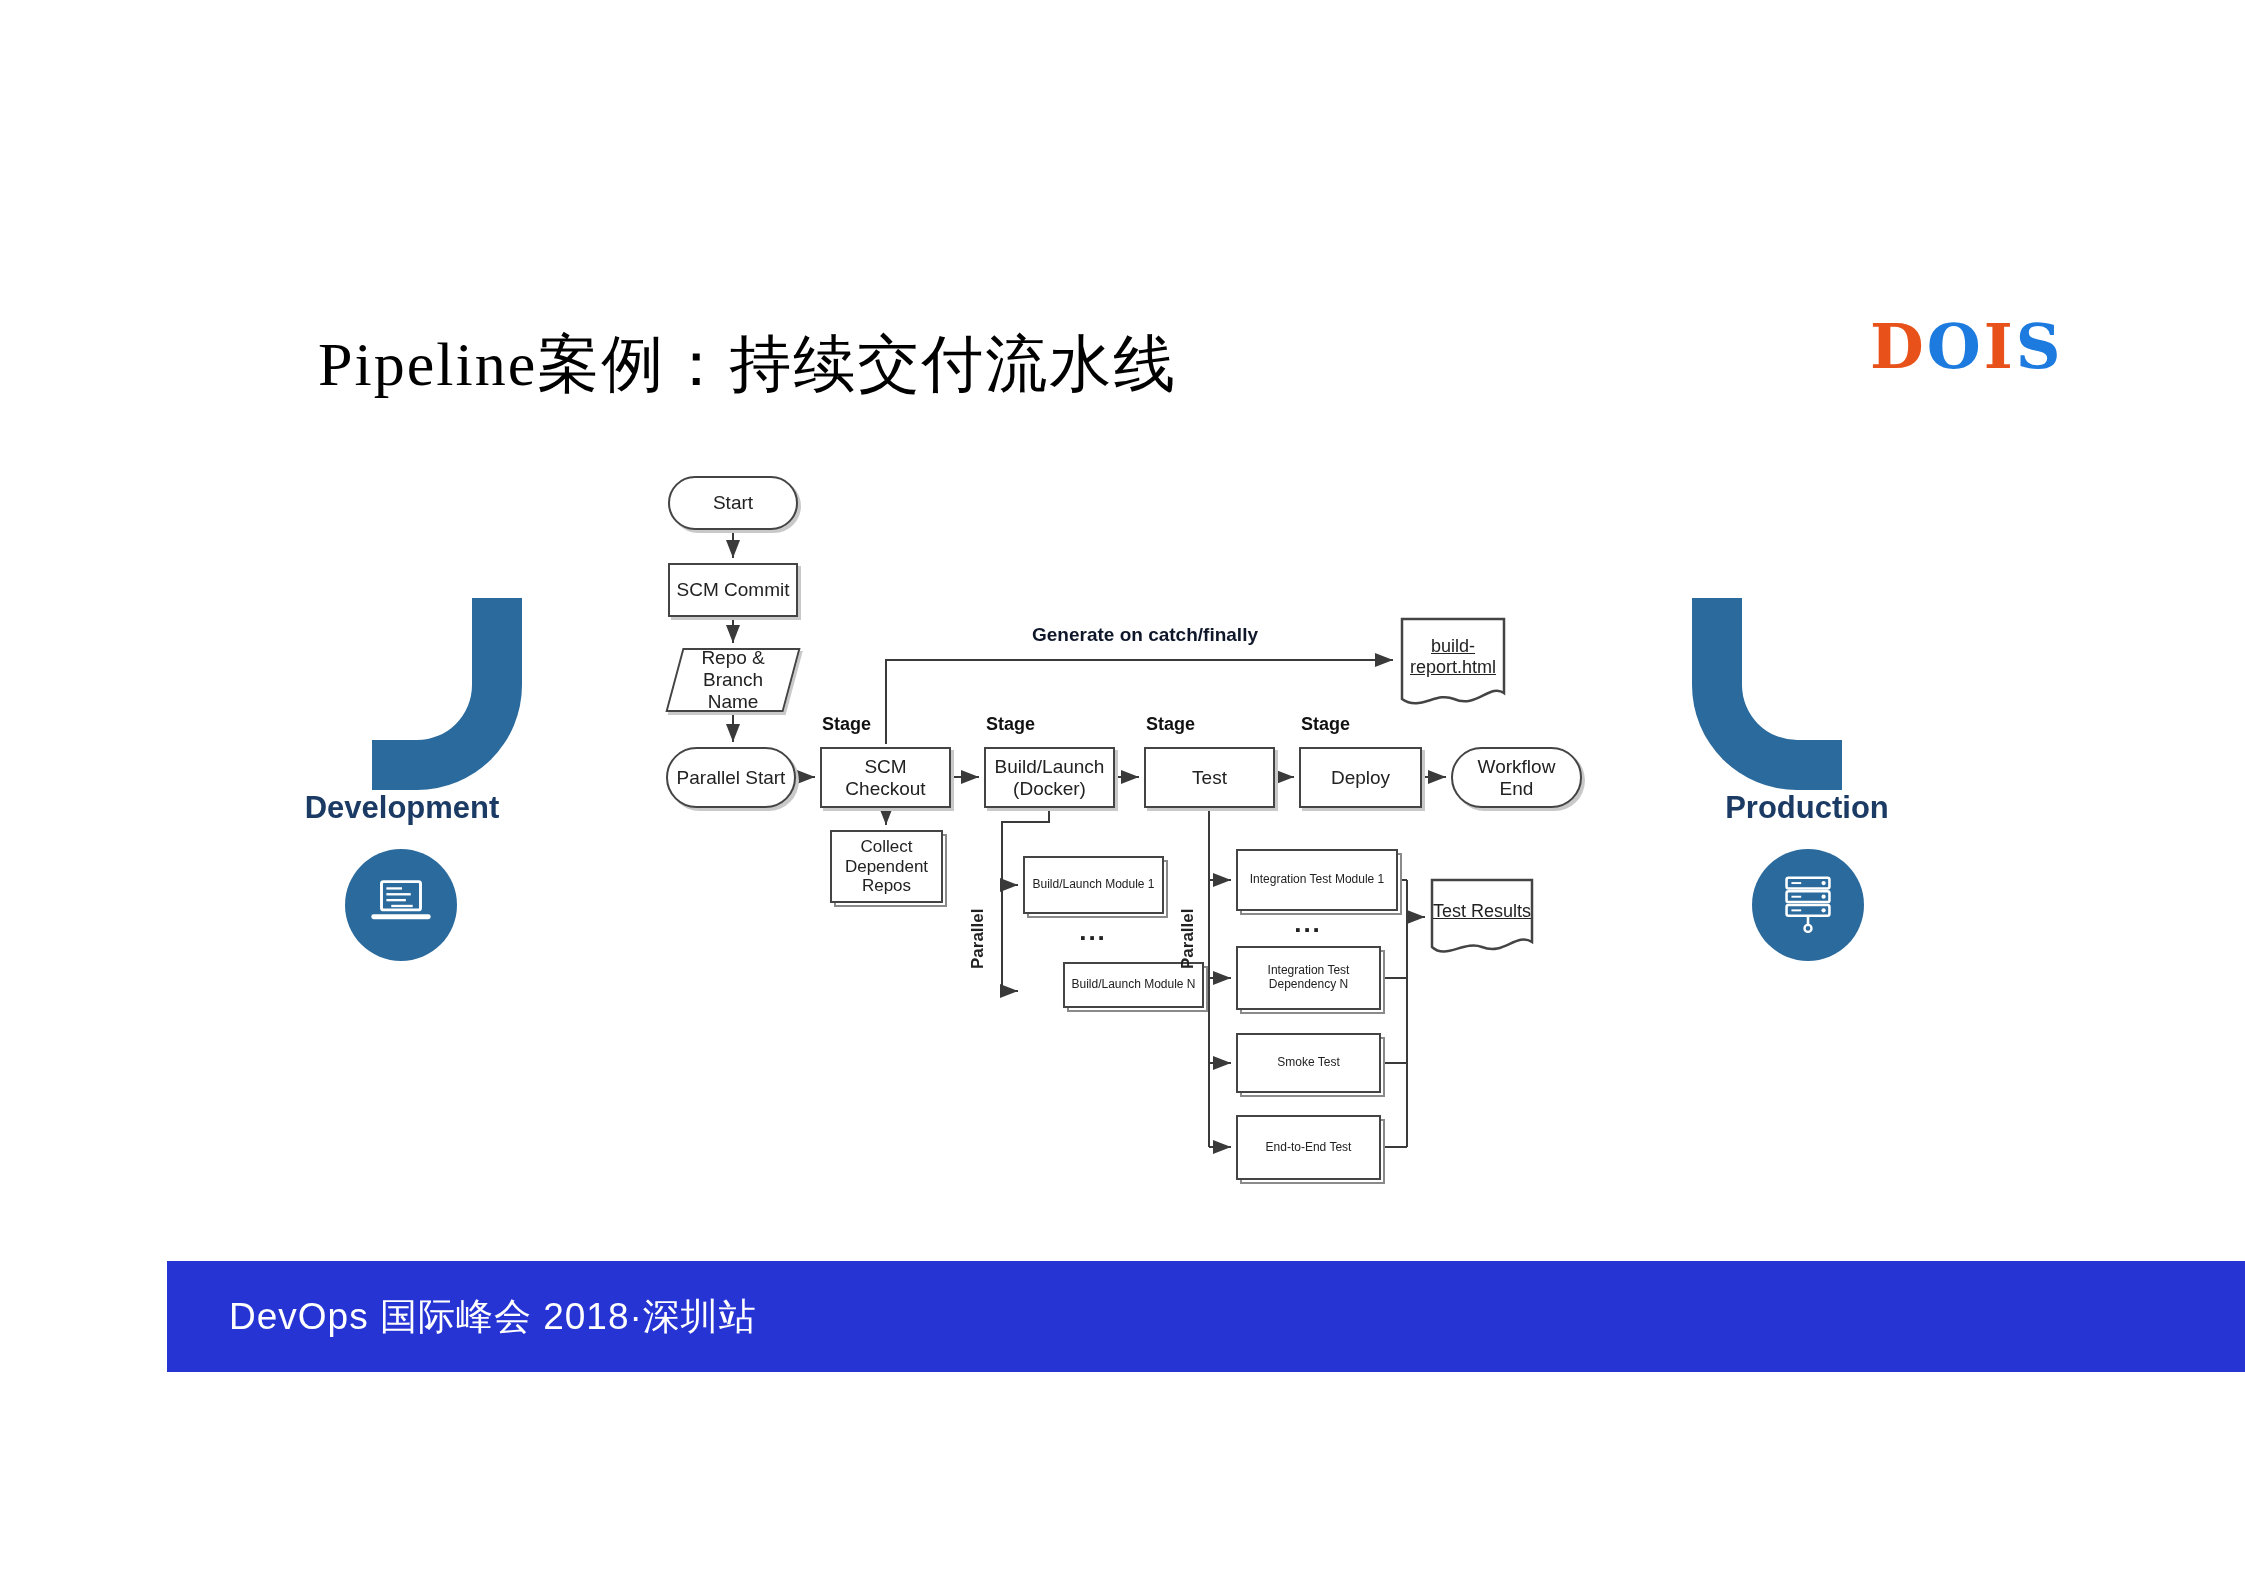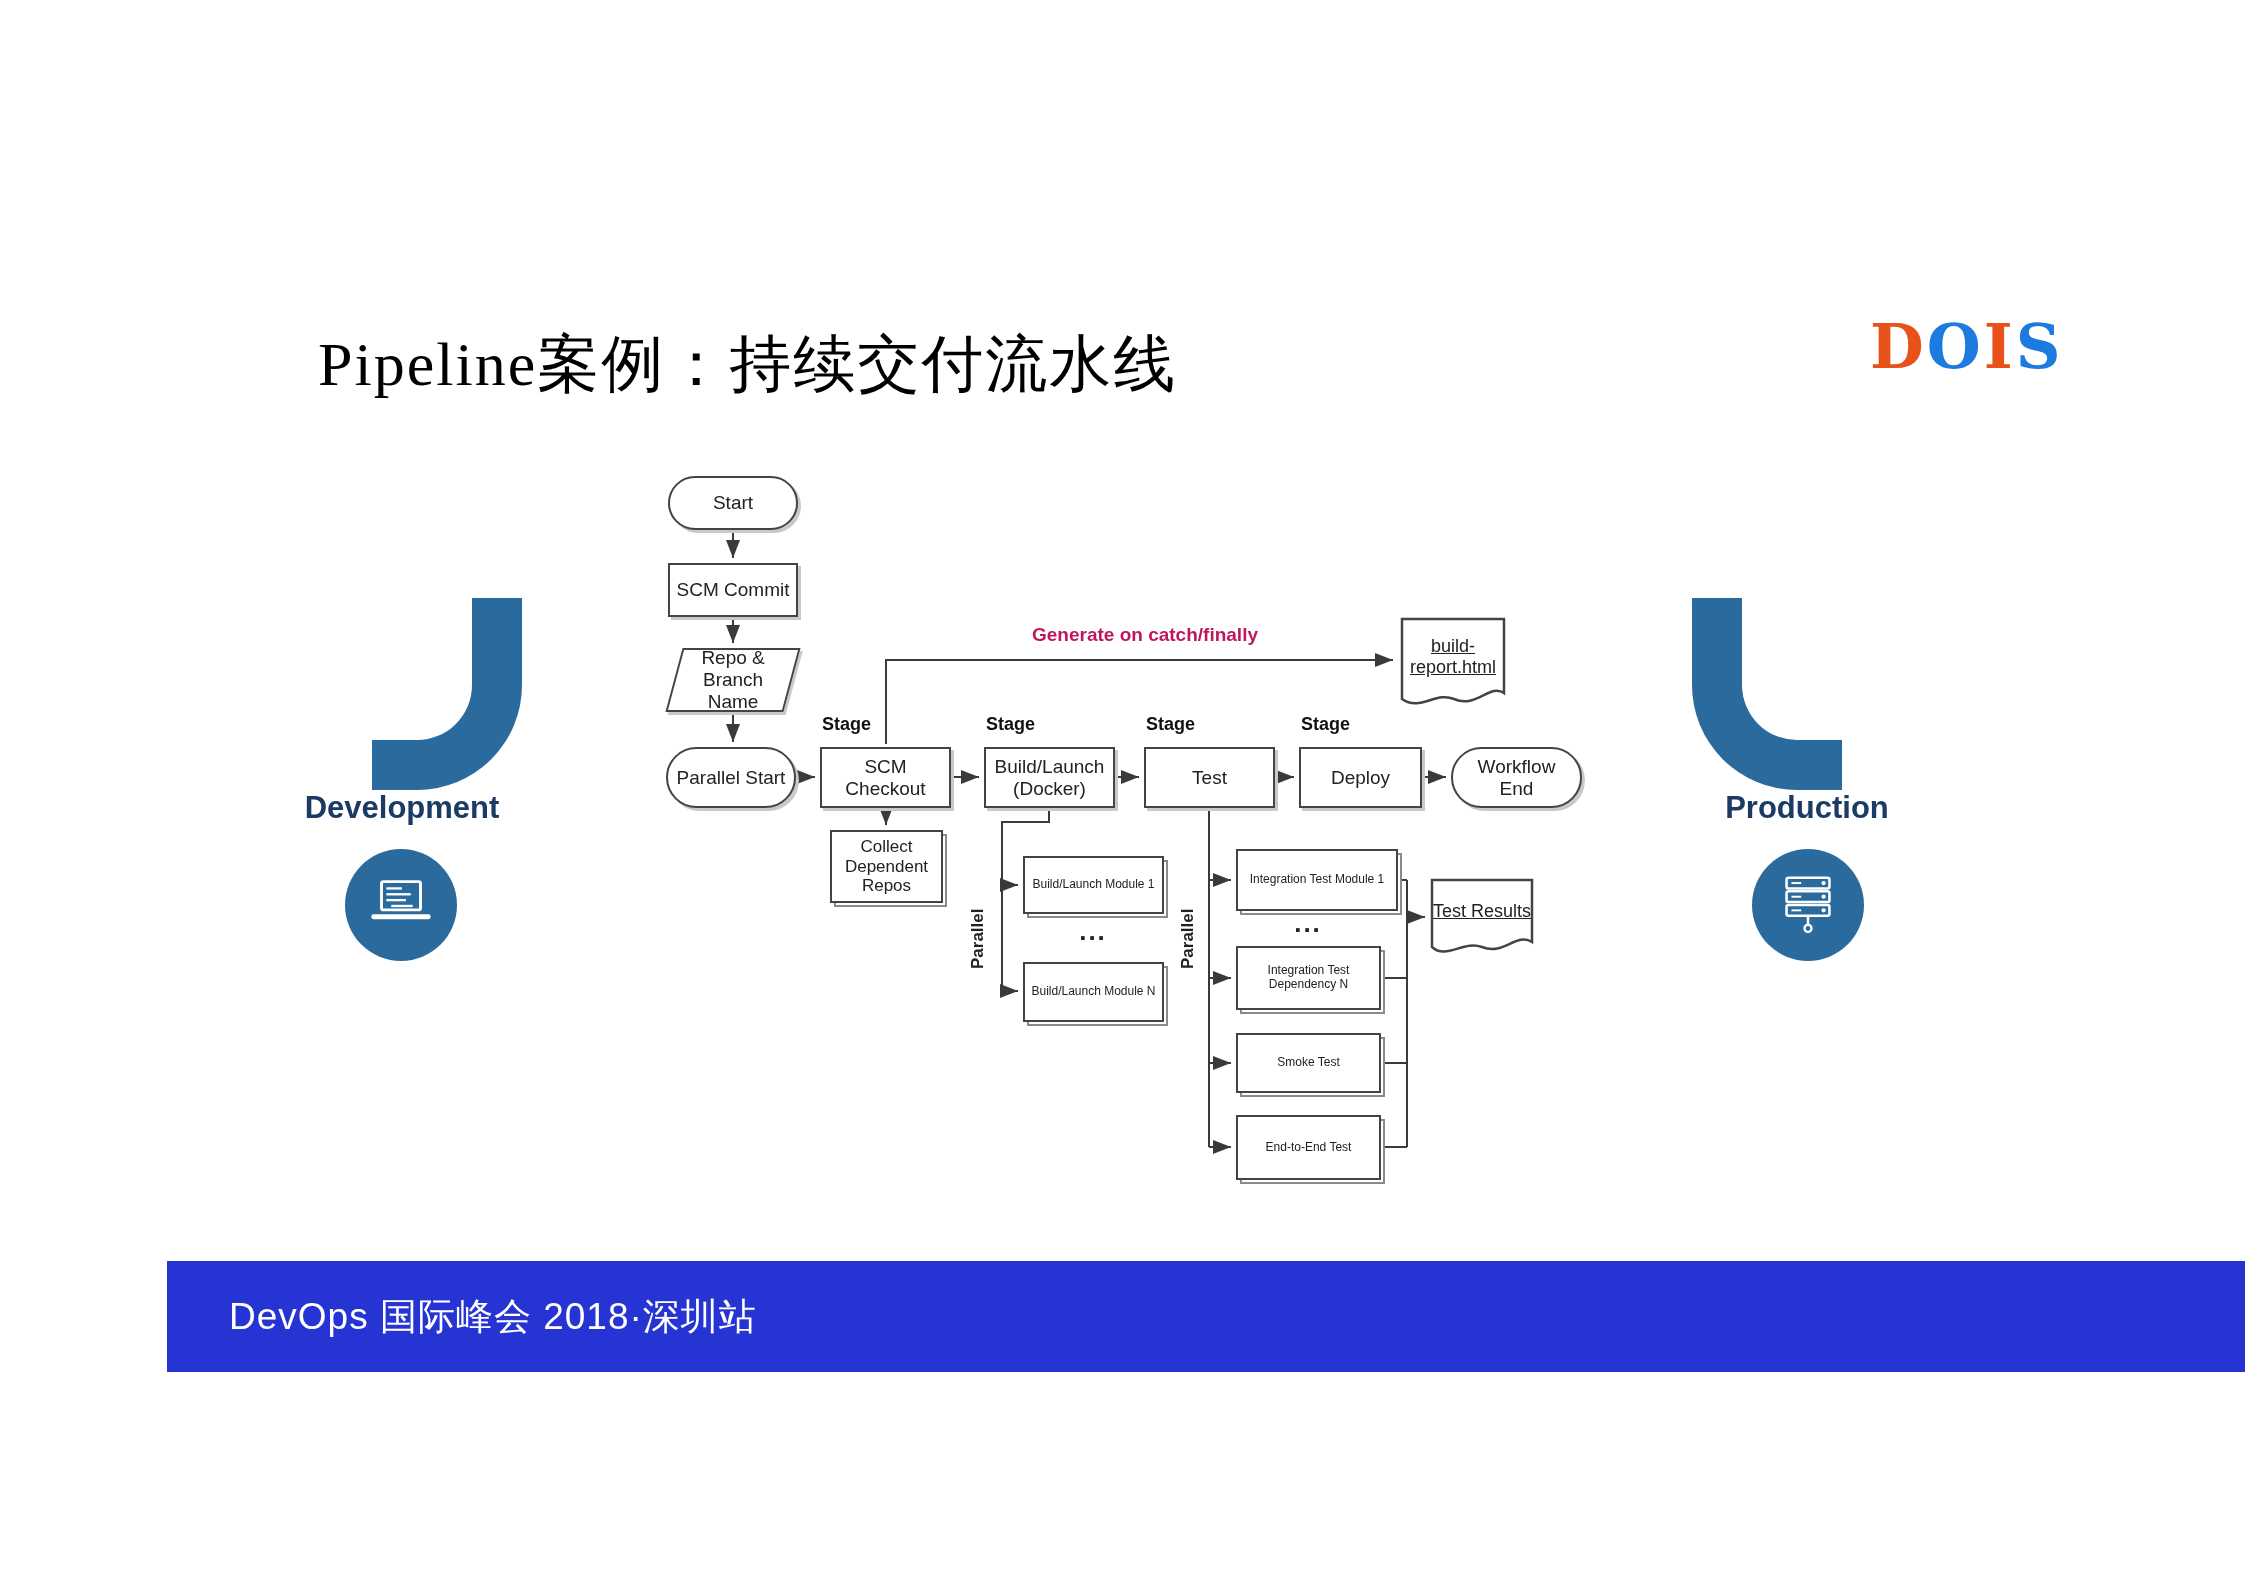--- a/index.html
+++ b/index.html
@@ -46,21 +46,21 @@
   .fc-stadium{border-radius:32px;}
   .fc-sub{font-size:12px;box-shadow:4px 4px 0 -2px #ffffff,4px 4px 0 0 #8a8a8a;}
   .fc-skew{transform:skewX(-15deg);}
   .fc-skew>span{display:block;transform:skewX(15deg);}
   .fc-doc{border:none;background:transparent;box-shadow:none;padding:0;text-decoration:underline;}
   .fc-doc svg{position:absolute;inset:0;width:100%;height:100%;}
   .fc-doc span{position:relative;z-index:1;padding-bottom:14px;font-size:18px;}
 
   .stage-label{position:absolute;font-weight:bold;font-size:18px;color:#111;}
   .note{position:absolute;left:1000px;top:624px;width:290px;text-align:center;
-        font-weight:bold;font-size:19px;color:#be185d;}
+        font-weight:bold;font-size:19px;color:#0f172a;}
   .vlabel{position:absolute;width:24px;height:118px;display:flex;align-items:center;justify-content:center;
           writing-mode:vertical-rl;transform:rotate(180deg);font-weight:bold;font-size:17px;color:#222;}
   .ellipsis{position:absolute;text-align:center;font-weight:bold;font-size:26px;color:#222;letter-spacing:2px;}
 
   .connectors{position:absolute;left:0;top:0;width:2245px;height:1586px;pointer-events:none;}
 
   .footer{position:absolute;left:167px;top:1241px;width:2078px;height:111px;
           background:var(--banner_blue);display:flex;align-items:center;margin-top:20px;}
   .footer span{color:#fff;font-size:37px;padding-left:62px;letter-spacing:1px;}
 </style>
@@ -187,21 +187,21 @@
 
   <div class="fc-node fc-sub" style="left:830px;top:830px;width:113px;height:73px;font-size:17px">
       <span>Collect Dependent Repos</span>
     </div>
 
   <div class="vlabel" style="left:966px;top:880px">Parallel</div>
   <div class="fc-node fc-sub" style="left:1023px;top:856px;width:141px;height:58px">
       <span>Build/Launch Module 1</span>
     </div>
   <div class="ellipsis" style="left:1058px;top:916px;width:70px">...</div>
-  <div class="fc-node fc-sub" style="left:1023px;top:962px;width:141px;height:60px">
+  <div class="fc-node fc-sub" style="left:1063px;top:962px;width:141px;height:46px">
       <span>Build/Launch Module N</span>
     </div>
 
   <div class="vlabel" style="left:1176px;top:880px">Parallel</div>
   <div class="fc-node fc-sub" style="left:1236px;top:849px;width:162px;height:62px">
       <span>Integration Test Module 1</span>
     </div>
   <div class="ellipsis" style="left:1268px;top:908px;width:80px">...</div>
   <div class="fc-node fc-sub" style="left:1236px;top:946px;width:145px;height:64px">
       <span>Integration Test Dependency N</span>

